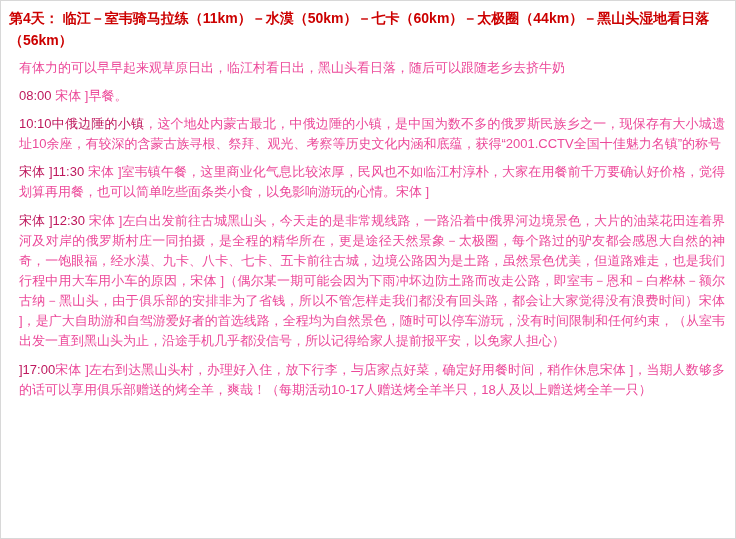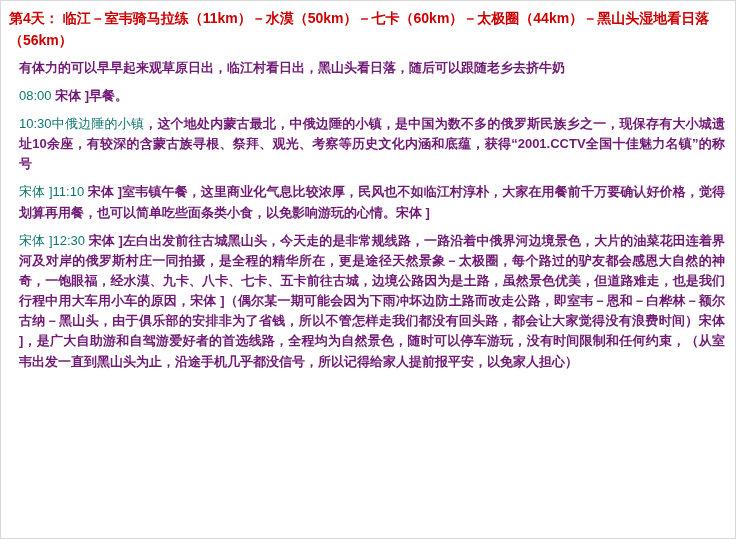--- a/index.html
+++ b/index.html
@@ -29,44 +29,47 @@
     font-weight: bold;
     font-size: 14px;
     line-height: 1.6;
     margin-bottom: 6px;
   }
   p.para {
     margin: 0 0 8px 0;
     text-align: justify;
     text-justify: inter-ideograph;
   }
-  .red { color: #0f766e; }
-  .black { color: #701a75; font-weight: bold; }
+  .red { color: #be185d; }
+  .black { color: #ec4899; }
   .pad-left { padding-left: 10px; }
 </style>
 </head>
 <body>
 
 <div class="page">
   <div class="title">第4天：  临江－室韦骑马拉练（11km）－水漠（50km）－七卡（60km）－太极圈（44km）－黑山头湿地看日落（56km）</div>
 
   <p class="para pad-left">
     <span class="black">有体力的可以早早起来观草原日出，临江村看日出，黑山头看日落，随后可以跟随老乡去挤牛奶</span>
   </p>
 
   <p class="para pad-left">
     <span class="red">08:00</span><span class="black"> 宋体 ]早餐。</span>
   </p>
 
 
   <p class="para pad-left">
-    <span class="red">10:30</span><span class="red">中俄边陲的小镇</span><span class="black">，这个地处内蒙古最北，中俄边陲的小镇，是中国为数不多的俄罗斯民族乡之一，现保存有大小城遗址10余座，有较深的含蒙古族寻根、祭拜、观光、考察等历史文化内涵和底蕴，获得“2001.CCTV全国十佳魅力名镇”的称号</span>
+    <span class="red">10:10</span><span class="red">中俄边陲的小镇</span><span class="black">，这个地处内蒙古最北，中俄边陲的小镇，是中国为数不多的俄罗斯民族乡之一，现保存有大小城遗址10余座，有较深的含蒙古族寻根、祭拜、观光、考察等历史文化内涵和底蕴，获得“2001.CCTV全国十佳魅力名镇”的称号</span>
   </p>
 
   <p class="para pad-left">
-    <span class="red">宋体</span><span class="red"> ]11:10</span><span class="black"> 宋体 ]室韦镇午餐，这里商业化气息比较浓厚，民风也不如临江村淳朴，大家在用餐前千万要确认好价格，觉得划算再用餐，也可以简单吃些面条类小食，以免影响游玩的心情。宋体 ]</span>
+    <span class="red">宋体</span><span class="red"> ]11:30</span><span class="black"> 宋体 ]室韦镇午餐，这里商业化气息比较浓厚，民风也不如临江村淳朴，大家在用餐前千万要确认好价格，觉得划算再用餐，也可以简单吃些面条类小食，以免影响游玩的心情。宋体 ]</span>
   </p>
 
   <p class="para pad-left">
     <span class="red">宋体</span><span class="red"> ]12:30</span><span class="black"> 宋体 ]左白出发前往古城黑山头，今天走的是非常规线路，一路沿着中俄界河边境景色，大片的油菜花田连着界河及对岸的俄罗斯村庄一同拍摄，是全程的精华所在，更是途径天然景象－太极圈，每个路过的驴友都会感恩大自然的神奇，一饱眼福，经水漠、九卡、八卡、七卡、五卡前往古城，边境公路因为是土路，虽然景色优美，但道路难走，也是我们行程中用大车用小车的原因，宋体 ]（偶尔某一期可能会因为下雨冲坏边防土路而改走公路，即室韦－恩和－白桦林－额尔古纳－黑山头，由于俱乐部的安排非为了省钱，所以不管怎样走我们都没有回头路，都会让大家觉得没有浪费时间</span><span class="black">）宋体 ]，是广大自助游和自驾游爱好者的首选线路，全程均为自然景色，随时可以停车游玩，没有时间限制和任何约束，（从室韦出发一直到黑山头为止，沿途手机几乎都没信号，所以记得给家人提前报平安，以免家人担心）</span>
   </p>
 
+  <p class="para pad-left">
+    <span class="red">]17:00</span><span class="black">宋体 ]左右到达黑山头村，办理好入住，放下行李，与店家点好菜，确定好用餐时间，稍作休息宋体 ]，当期人数够多的话可以享用俱乐部赠送的烤全羊，爽哉！（每期活动10-17人赠送烤全羊半只，18人及以上赠送烤全羊一只）</span>
+  </p>
 </div>
 
 </body></html>

